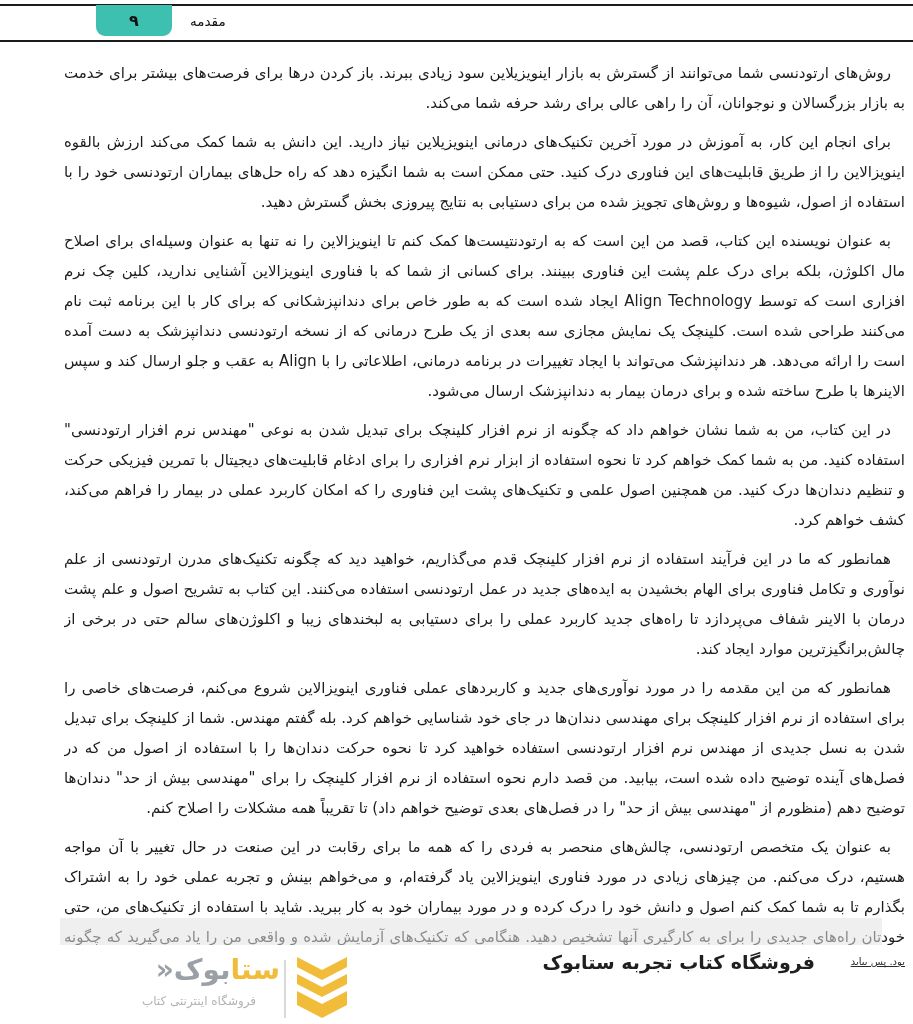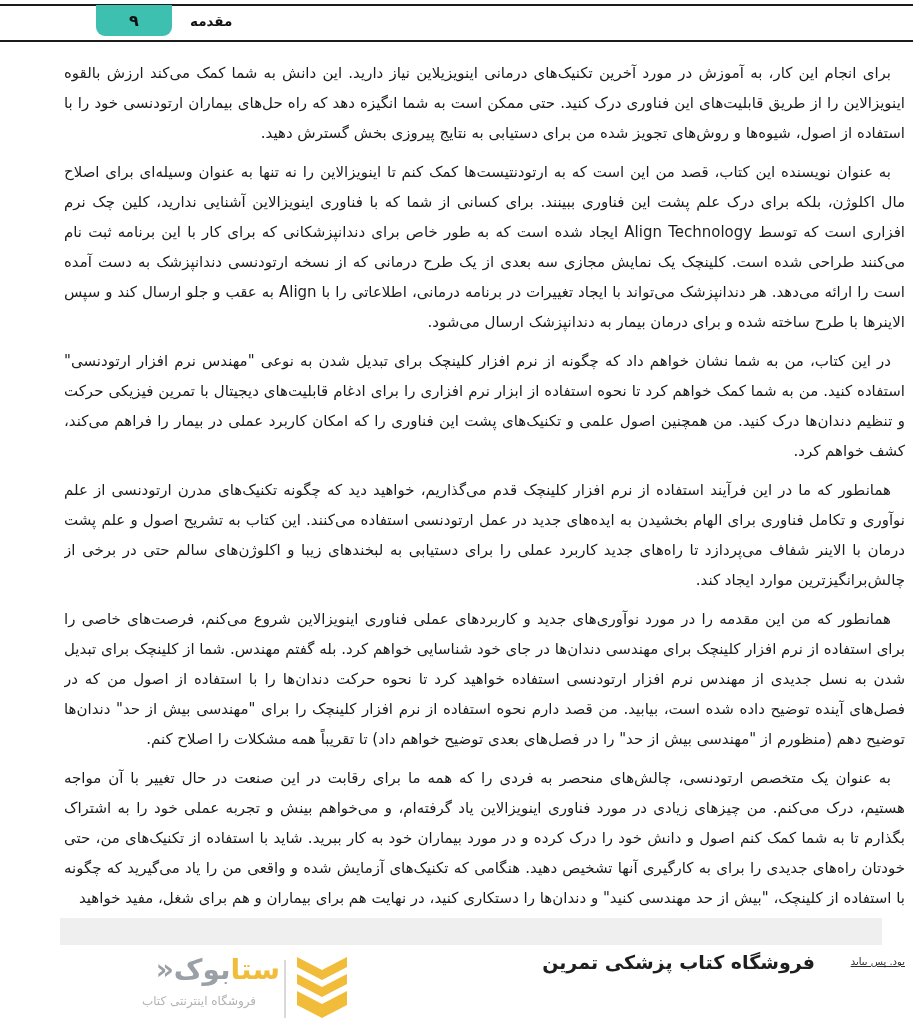--- a/index.html
+++ b/index.html
@@ -13,21 +13,21 @@
   .rule-top { top:4px; }
   .rule-bottom { top:40px; }
   .page-num-box {
     position:absolute; left:96px; top:5px; width:76px; height:31px;
     background:#3EC0B1; border-radius:0 0 9px 9px;
     display:flex; align-items:center; justify-content:center;
   }
   .page-num { font-size:16px; font-weight:bold; color:#111; }
   .section-label {
     position:absolute; left:190px; top:13px;
-    font-size:13.5px; font-weight:bold; color:#111; direction:rtl;
+    font-size:13.5px; font-weight:normal; color:#111; direction:rtl;
   }
   
   .content {
     position:absolute; top:58px; left:64px; width:841px; height:890px;
     overflow:hidden; direction:rtl; text-align:justify;
     font-size:15px; line-height:30px; color:#1c1c1c;
   }
   .content p { margin:0 0 9px 0; text-indent:14px; }
   .scan-band {
     position:absolute; left:60px; width:822px; top:918px; height:30px;
@@ -71,32 +71,33 @@
 <body>
 
 <div class="rule rule-top"></div>
 <div class="page-num-box">
   <span class="page-num">٩</span>
 </div>
 <div class="section-label">مقدمه</div>
 <div class="rule rule-bottom"></div>
 
 <div class="content">
+  <p>روش‌های ارتودنسی شما می‌توانند از گسترش به بازار اینویزیلاین سود زیادی ببرند. باز کردن درها برای فرصت‌های بیشتر برای خدمت به بازار بزرگسالان و نوجوانان، آن را راهی عالی برای رشد حرفه شما می‌کند.</p>
   <p>برای انجام این کار، به آموزش در مورد آخرین تکنیک‌های درمانی اینویزیلاین نیاز دارید. این دانش به شما کمک می‌کند ارزش بالقوه اینویزالاین را از طریق قابلیت‌های این فناوری درک کنید. حتی ممکن است به شما انگیزه دهد که راه حل‌های بیماران ارتودنسی خود را با استفاده از اصول، شیوه‌ها و روش‌های تجویز شده من برای دستیابی به نتایج پیروزی بخش گسترش دهید.</p>
   <p>به عنوان نویسنده این کتاب، قصد من این است که به ارتودنتیست‌ها کمک کنم تا اینویزالاین را نه تنها به عنوان وسیله‌ای برای اصلاح مال اکلوژن، بلکه برای درک علم پشت این فناوری ببینند. برای کسانی از شما که با فناوری اینویزالاین آشنایی ندارید، کلین چک نرم افزاری است که توسط Align Technology ایجاد شده است که به طور خاص برای دندانپزشکانی که برای کار با این برنامه ثبت نام می‌کنند طراحی شده است. کلینچک یک نمایش مجازی سه بعدی از یک طرح درمانی که از نسخه ارتودنسی دندانپزشک به دست آمده است را ارائه می‌دهد. هر دندانپزشک می‌تواند با ایجاد تغییرات در برنامه درمانی، اطلاعاتی را با Align به عقب و جلو ارسال کند و سپس الاینرها با طرح ساخته شده و برای درمان بیمار به دندانپزشک ارسال می‌شود.</p>
   <p>در این کتاب، من به شما نشان خواهم داد که چگونه از نرم افزار کلینچک برای تبدیل شدن به نوعی "مهندس نرم افزار ارتودنسی" استفاده کنید. من به شما کمک خواهم کرد تا نحوه استفاده از ابزار نرم افزاری را برای ادغام قابلیت‌های دیجیتال با تمرین فیزیکی حرکت و تنظیم دندان‌ها درک کنید. من همچنین اصول علمی و تکنیک‌های پشت این فناوری را که امکان کاربرد عملی در بیمار را فراهم می‌کند، کشف خواهم کرد.</p>
   <p>همانطور که ما در این فرآیند استفاده از نرم افزار کلینچک قدم می‌گذاریم، خواهید دید که چگونه تکنیک‌های مدرن ارتودنسی از علم نوآوری و تکامل فناوری برای الهام بخشیدن به ایده‌های جدید در عمل ارتودنسی استفاده می‌کنند. این کتاب به تشریح اصول و علم پشت درمان با الاینر شفاف می‌پردازد تا راه‌های جدید کاربرد عملی را برای دستیابی به لبخندهای زیبا و اکلوژن‌های سالم حتی در برخی از چالش‌برانگیزترین موارد ایجاد کند.</p>
   <p>همانطور که من این مقدمه را در مورد نوآوری‌های جدید و کاربردهای عملی فناوری اینویزالاین شروع می‌کنم، فرصت‌های خاصی را برای استفاده از نرم افزار کلینچک برای مهندسی دندان‌ها در جای خود شناسایی خواهم کرد. بله گفتم مهندس. شما از کلینچک برای تبدیل شدن به نسل جدیدی از مهندس نرم افزار ارتودنسی استفاده خواهید کرد تا نحوه حرکت دندان‌ها را با استفاده از اصول من که در فصل‌های آینده توضیح داده شده است، بیابید. من قصد دارم نحوه استفاده از نرم افزار کلینچک را برای "مهندسی بیش از حد" دندان‌ها توضیح دهم (منظورم از "مهندسی بیش از حد" را در فصل‌های بعدی توضیح خواهم داد) تا تقریباً همه مشکلات را اصلاح کنم.</p>
   <p>به عنوان یک متخصص ارتودنسی، چالش‌های منحصر به فردی را که همه ما برای رقابت در این صنعت در حال تغییر با آن مواجه هستیم، درک می‌کنم. من چیزهای زیادی در مورد فناوری اینویزالاین یاد گرفته‌ام، و می‌خواهم بینش و تجربه عملی خود را به اشتراک بگذارم تا به شما کمک کنم اصول و دانش خود را درک کرده و در مورد بیماران خود به کار ببرید. شاید با استفاده از تکنیک‌های من، حتی خودتان راه‌های جدیدی را برای به کارگیری آنها تشخیص دهید. هنگامی که تکنیک‌های آزمایش شده و واقعی من را یاد می‌گیرید که چگونه با استفاده از کلینچک، "بیش از حد مهندسی کنید" و دندان‌ها را دستکاری کنید، در نهایت هم برای بیماران و هم برای شغل، مفید خواهید</p>
 </div>
 <div class="scan-band"></div>
 
 <div class="footer">
   <span class="cutoff-text">بود. پس بیاید</span>
-  <span class="store-name">فروشگاه کتاب پزشکی تمرین</span>
+  <span class="store-name">فروشگاه کتاب تجربه ستابوک</span>
 
 
   <svg class="logo-emblem" width="52" height="64" viewBox="0 0 52 64" aria-hidden="true">
     <g fill="#F2BC3B">
       <polygon points="1,0 26,13 51,0 51,10 26,23 1,10"></polygon>
       <polygon points="1,17 26,30 51,17 51,27 26,40 1,27"></polygon>
       <polygon points="1,34 26,47 51,34 51,48 26,61 1,48"></polygon>
     </g>
   </svg>
   <div class="logo-sep"></div>

